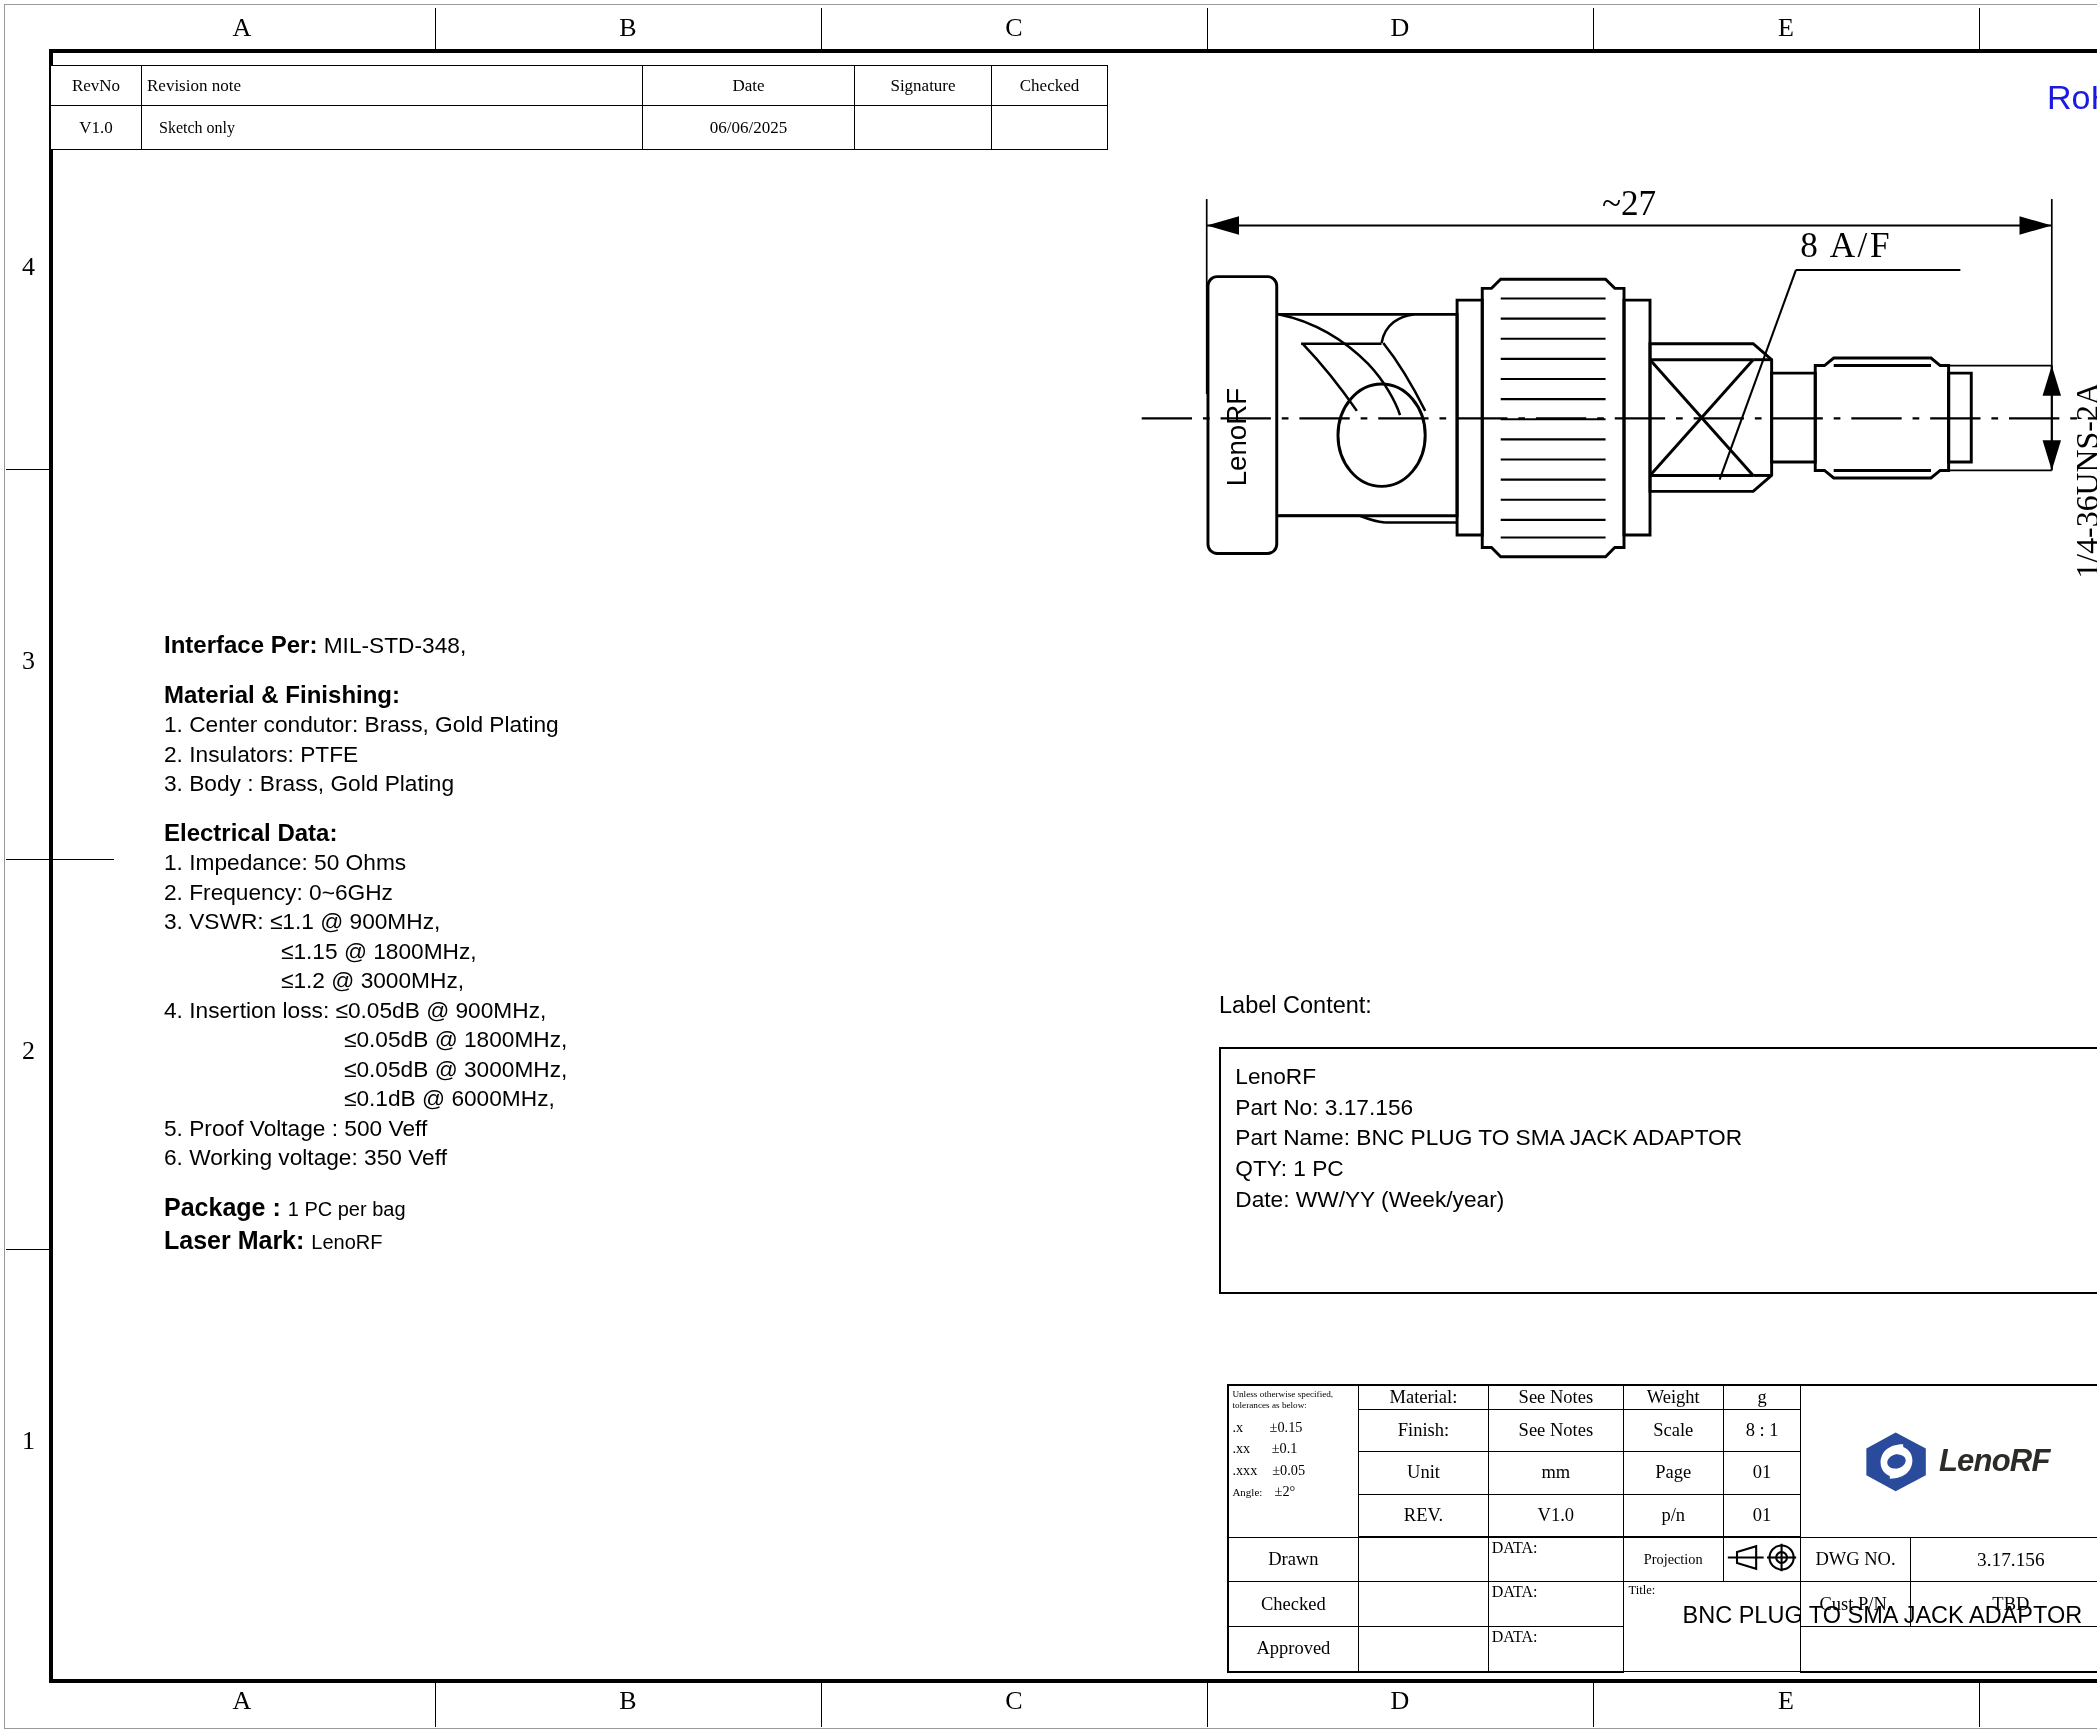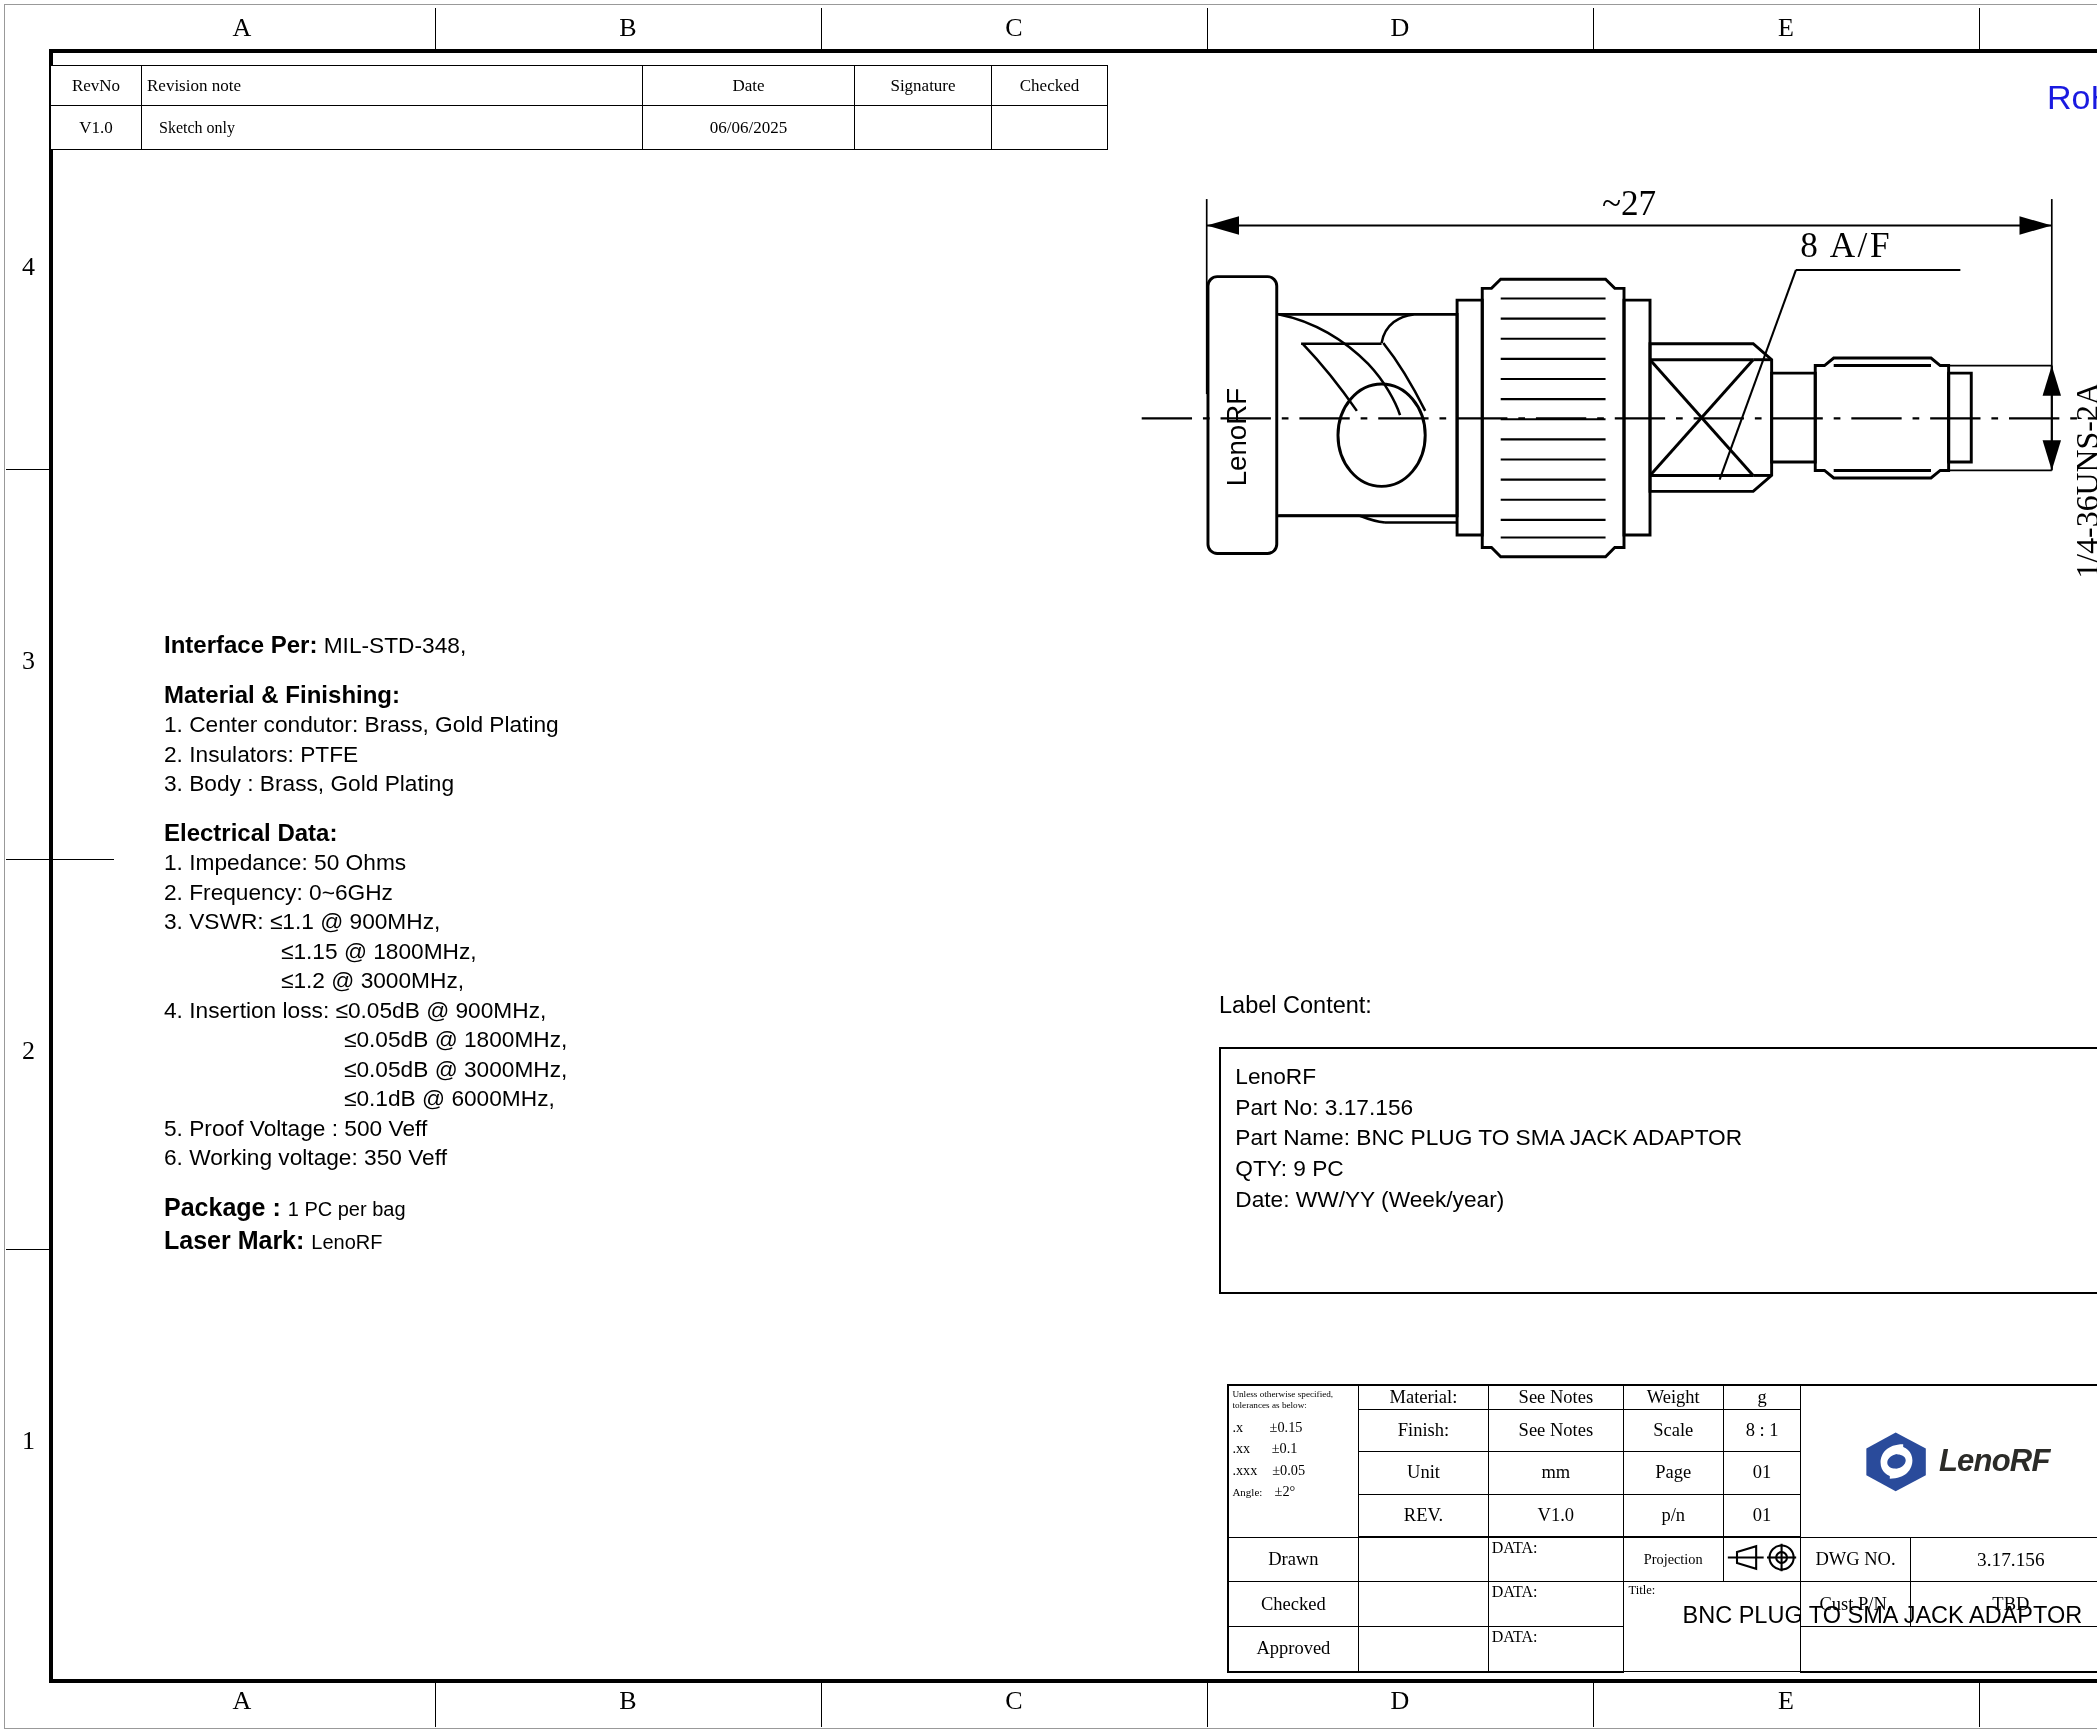--- a/index.html
+++ b/index.html
@@ -157,21 +157,21 @@
       <span>Laser Mark:</span>
       <span class="n">LenoRF</span>
     </div>
   </div>
 
   <div class="abs" id="label-title">Label Content:</div>
   <div class="abs" id="label-box">
     <div>LenoRF</div>
     <div>Part No: 3.17.156</div>
     <div>Part Name: BNC PLUG TO SMA JACK ADAPTOR</div>
-    <div>QTY: 9 PC</div>
+    <div>QTY: 1 PC</div>
     <div>Date: WW/YY  (Week/year)</div>
   </div>
 
   <svg class="abs" id="dwg" width="1133" height="692" viewBox="0 0 2700 1650">
     <g fill="none" stroke="#000" stroke-width="7" stroke-linejoin="miter">
 
       <line x1="175" y1="55" x2="175" y2="520" stroke-width="4"></line>
       <line x1="2190" y1="55" x2="2190" y2="640" stroke-width="4"></line>
 
       <line x1="175" y1="118" x2="2190" y2="118" stroke-width="5"></line>

